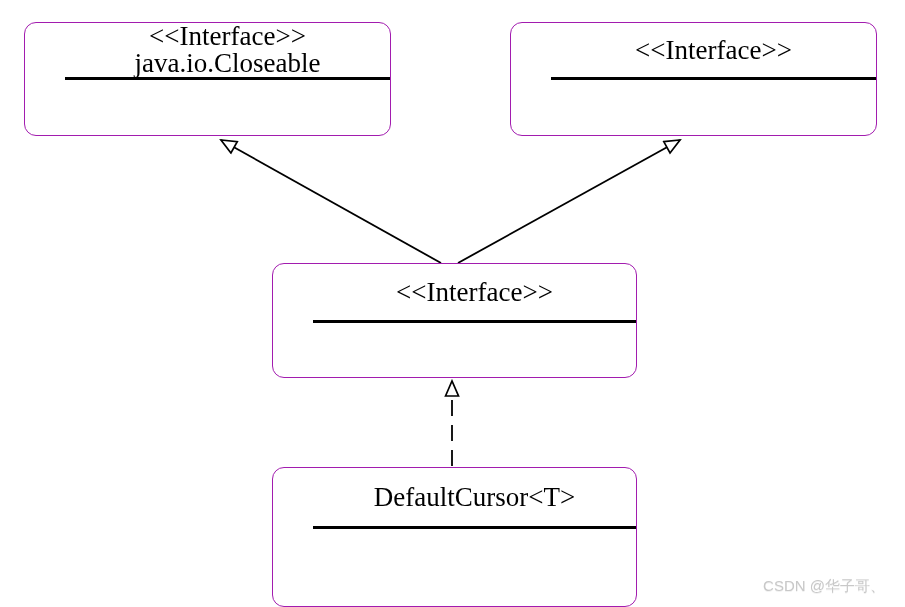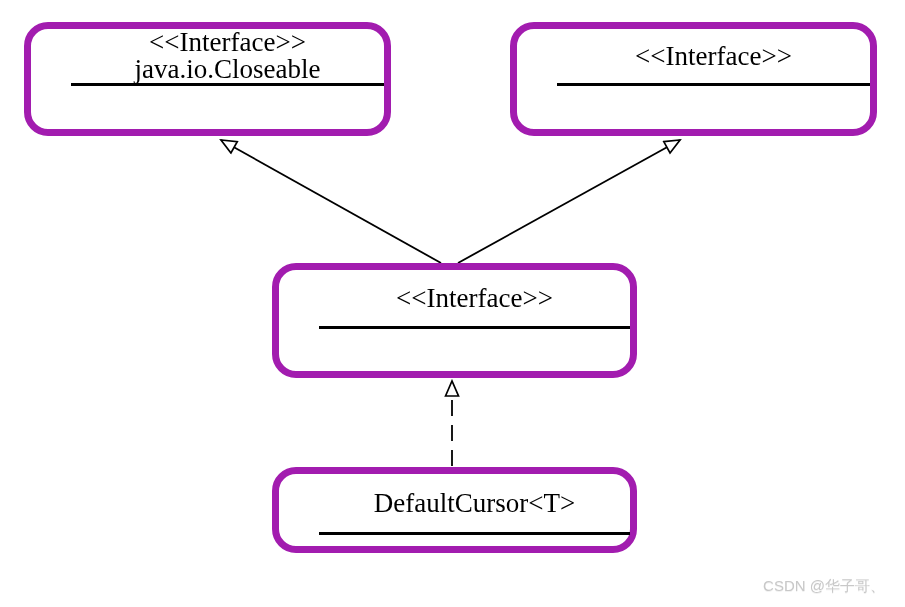--- a/index.html
+++ b/index.html
@@ -20,22 +20,22 @@
     position: absolute;
     left: 0;
     top: 0;
     width: 905px;
     height: 607px;
     pointer-events: none;
   }
   .uml-box {
     position: absolute;
     box-sizing: border-box;
-    border: 7px solid #a21caf;
-    border-radius: 24px;
+    border: 1px solid #a21caf;
+    border-radius: 12px;
     background: #ffffff;
     display: flex;
     flex-direction: column;
     padding-left: 40px;
   }
   .uml-title {
     box-sizing: content-box;
     border-bottom: 3px solid #000000;
     display: flex;
     flex-direction: column;
@@ -52,21 +52,21 @@
   .stereotype, .class-name {
     display: block;
   }
   
   #box-closeable     { left: 24px;  top: 22px;  width: 367px; height: 114px; }
   #box-closeable .uml-title { height: 54px; }
   #box-iterable      { left: 510px; top: 22px;  width: 367px; height: 114px; }
   #box-iterable .uml-title  { height: 54px; }
   #box-cursor        { left: 272px; top: 263px; width: 365px; height: 115px; }
   #box-cursor .uml-title    { height: 56px; }
-  #box-defaultcursor { left: 272px; top: 467px; width: 365px; height: 86px; }
+  #box-defaultcursor { left: 272px; top: 467px; width: 365px; height: 140px; }
   #box-defaultcursor .uml-title { height: 58px; }
 
   .watermark {
     position: absolute;
     right: 20px;
     bottom: 11px;
     font-family: "Liberation Sans", "DejaVu Sans", sans-serif;
     font-size: 15px;
     color: #c8c8c8;
     text-shadow: 0 1px 0 #f2f2f2;

